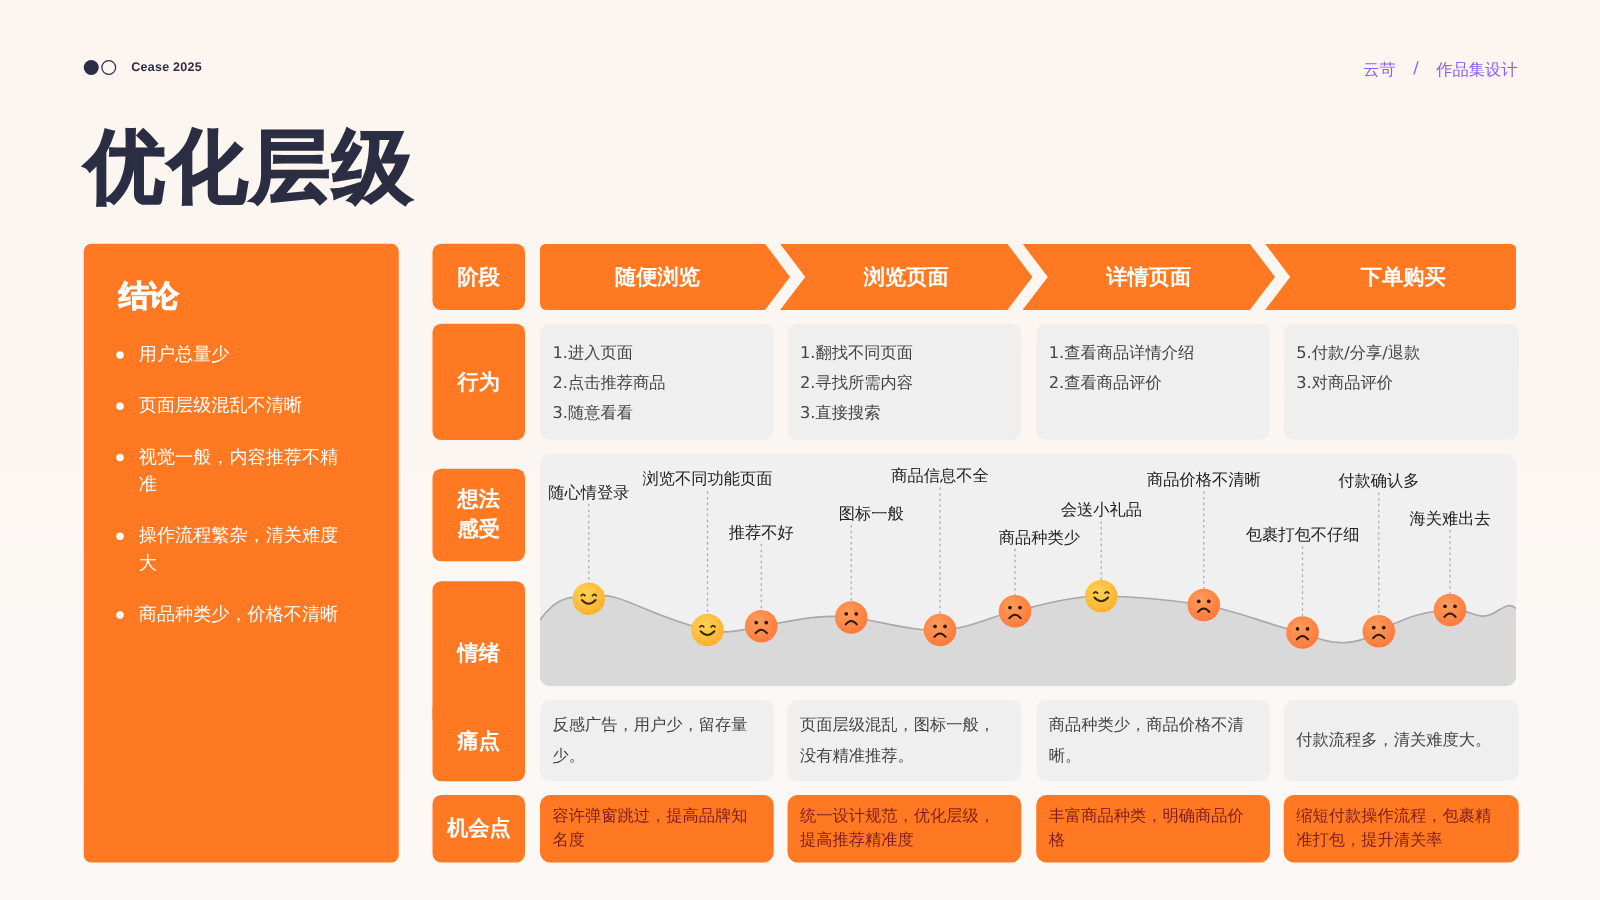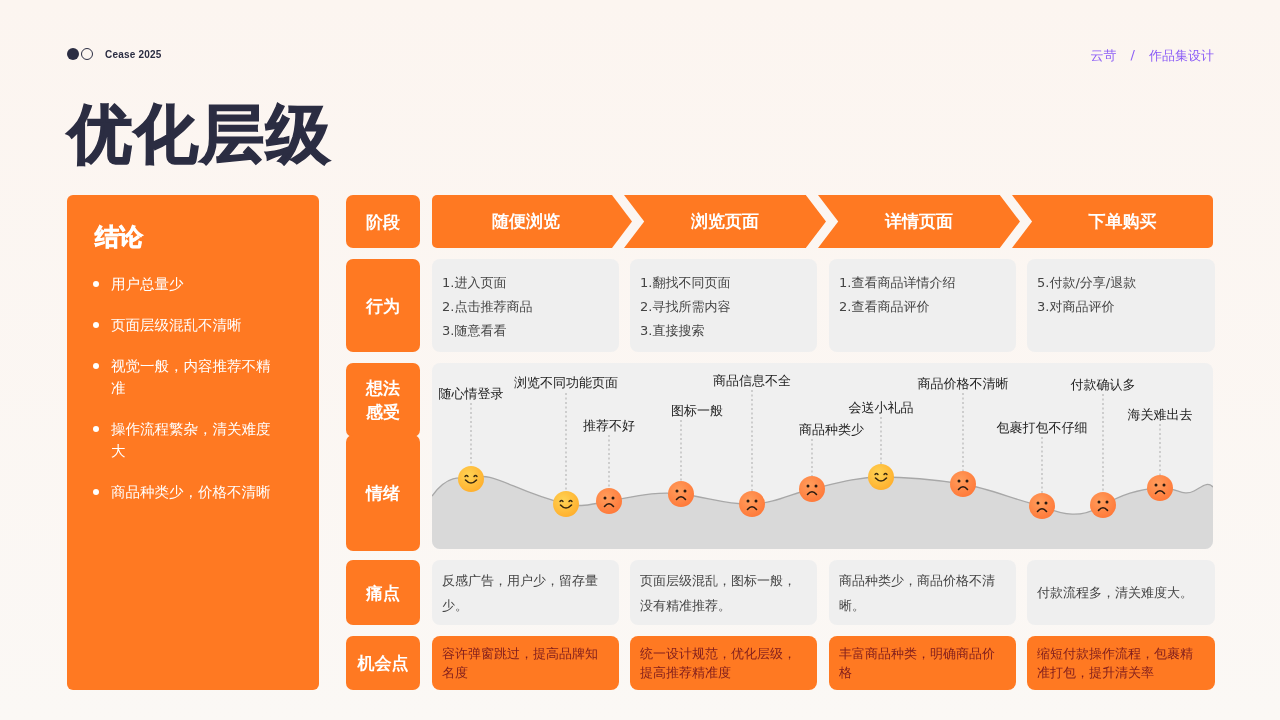--- a/index.html
+++ b/index.html
@@ -65,22 +65,22 @@
     <li>用户总量少</li>
     <li>页面层级混乱不清晰</li>
     <li>视觉一般，内容推荐不精准</li>
     <li>操作流程繁杂，清关难度大</li>
     <li>商品种类少，价格不清晰</li>
   </ul>
 </div>
 
 <div class="label-box" style="top:195px;height:53px;">阶段</div>
 <div class="label-box" style="top:259px;height:93px;">行为</div>
-<div class="label-box" style="top:363px;height:74px;padding:0 18px;">想法感受</div>
-<div class="label-box" style="top:435px;height:116px;">情绪</div>
+<div class="label-box" style="top:375px;height:74px;padding:0 18px;">想法感受</div>
+<div class="label-box" style="top:465px;height:116px;">情绪</div>
 <div class="label-box" style="top:560px;height:65px;">痛点</div>
 <div class="label-box" style="top:636px;height:54px;">机会点</div>
 
 <div class="stage" style="left:432px;width:200px;border-radius:5px 0 0 5px;clip-path:polygon(0 0,90% 0,100% 50%,90% 100%,0 100%);">
   <span style="margin-right:12px;">随便浏览</span>
 </div>
 <div class="stage" style="left:624px;width:202px;clip-path:polygon(0 0,90% 0,100% 50%,90% 100%,0 100%,10% 50%);">
   <span>浏览页面</span>
 </div>
 <div class="stage" style="left:818px;width:202px;clip-path:polygon(0 0,90% 0,100% 50%,90% 100%,0 100%,10% 50%);">

